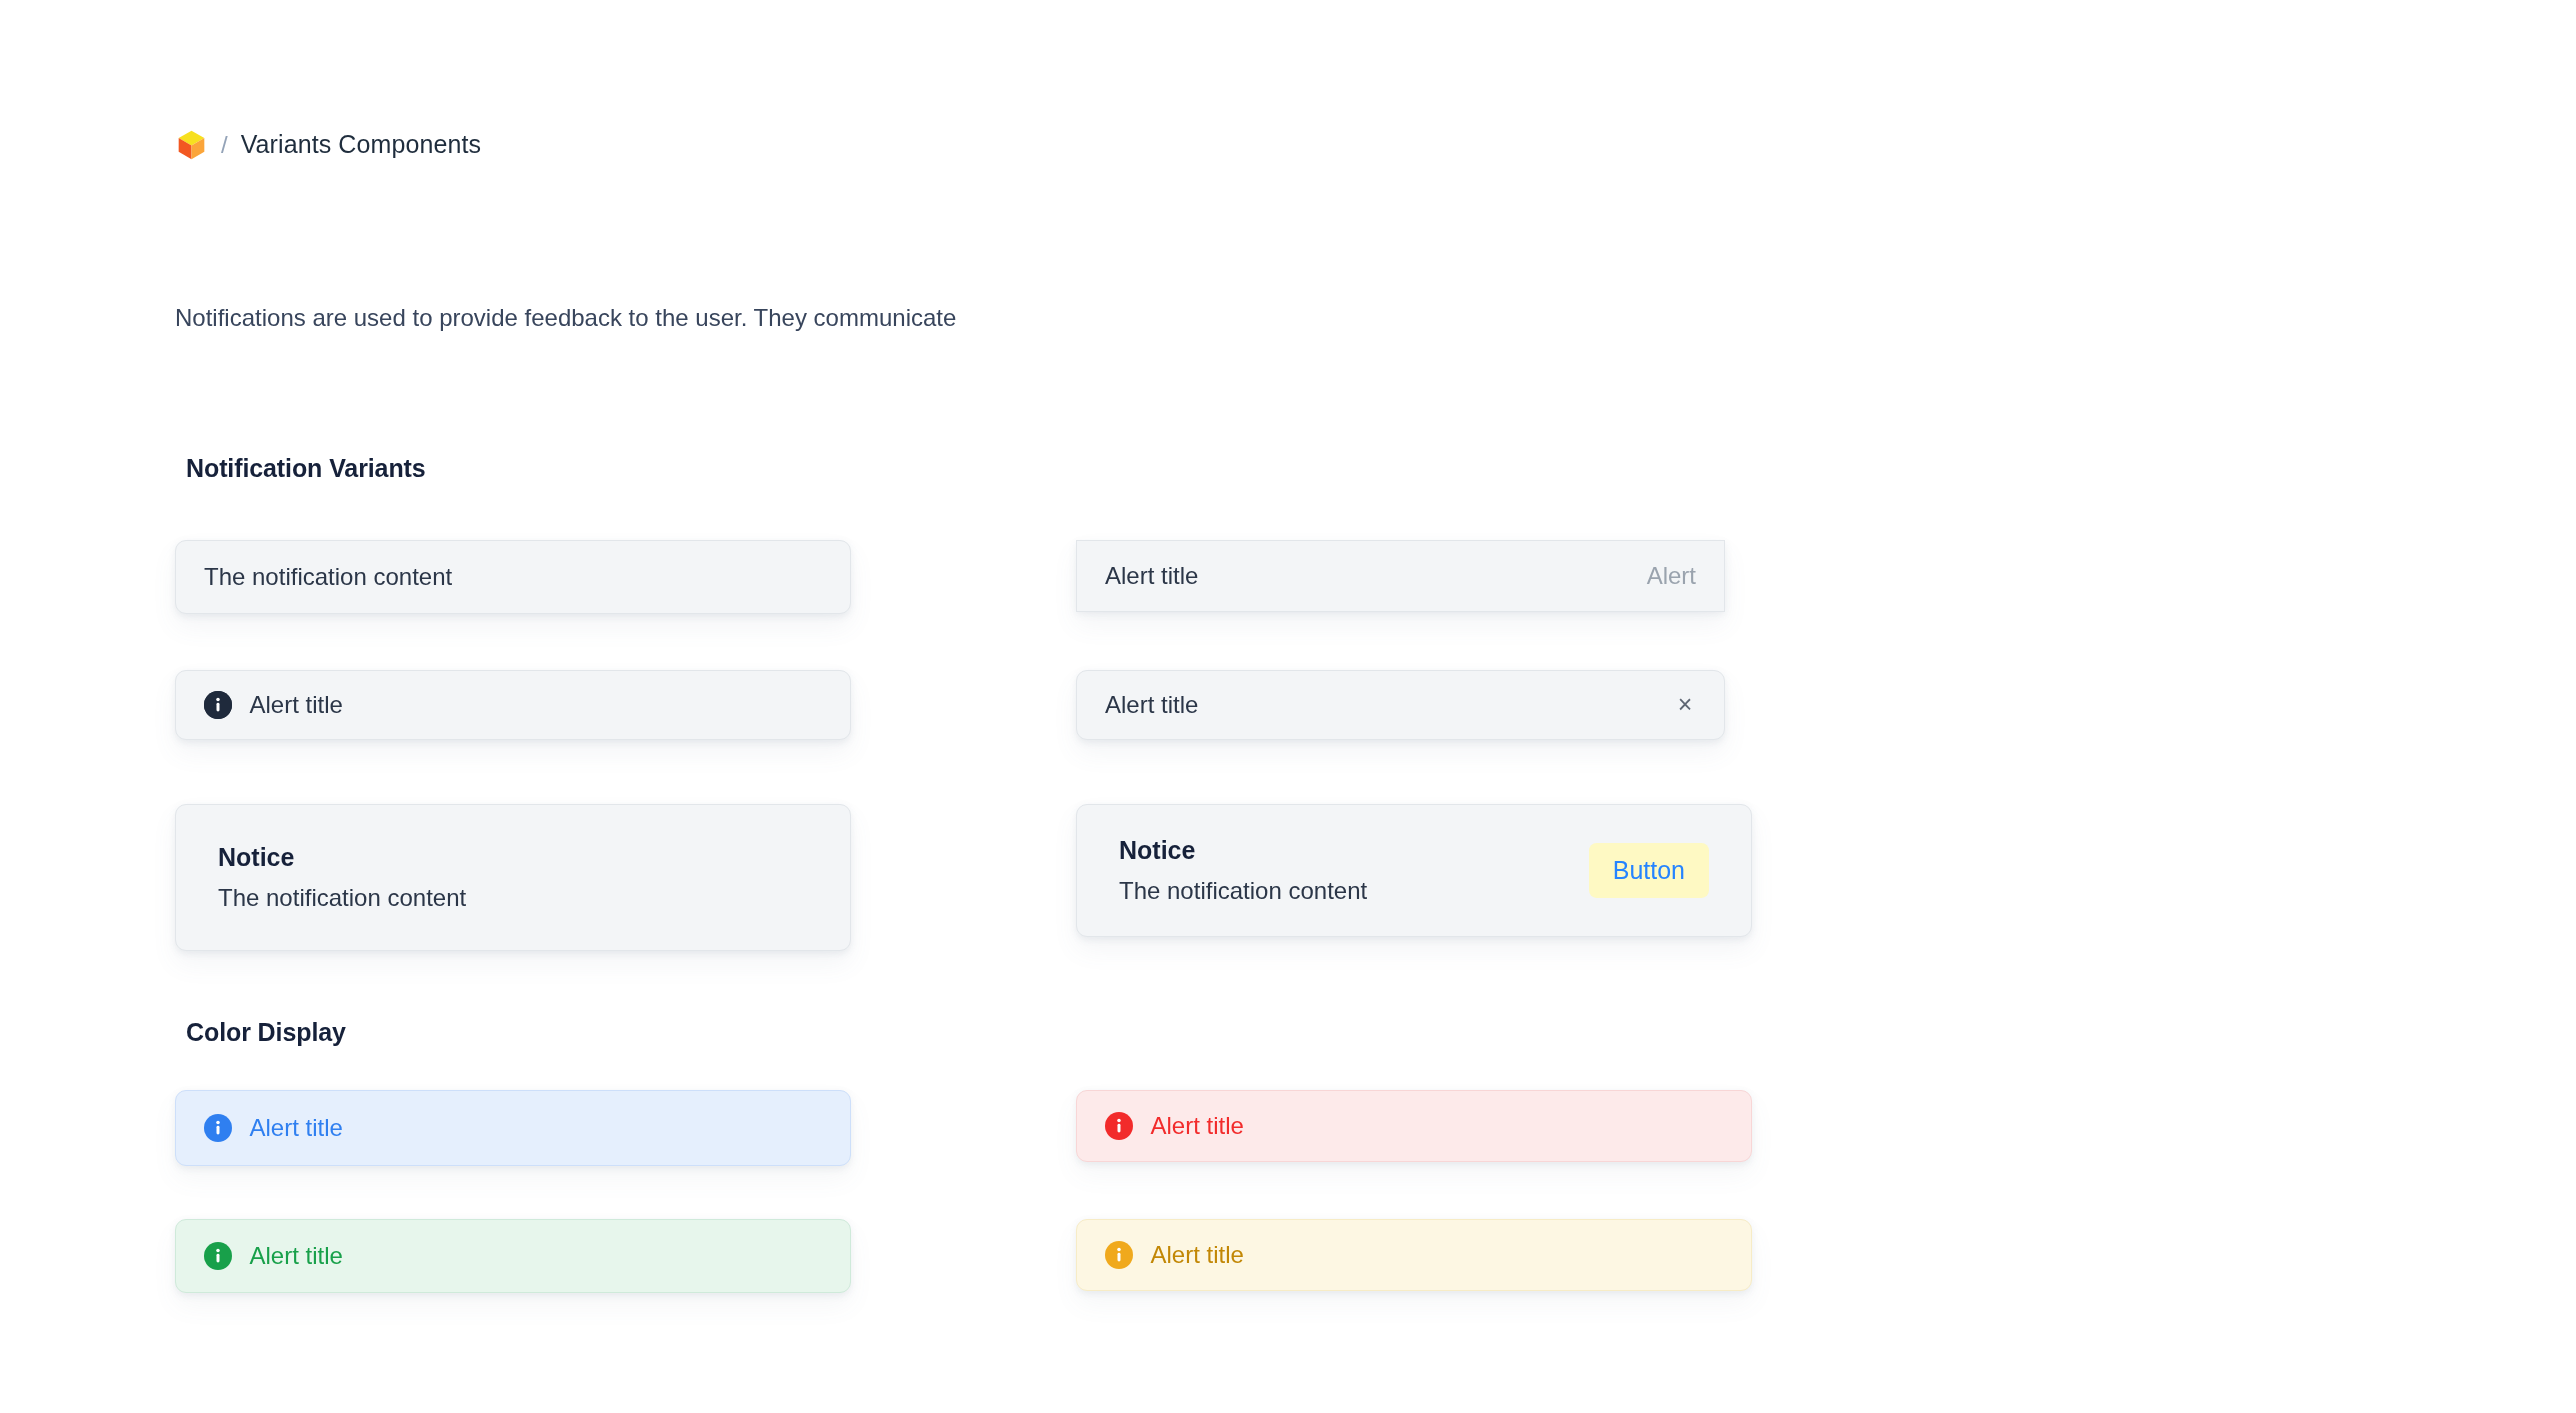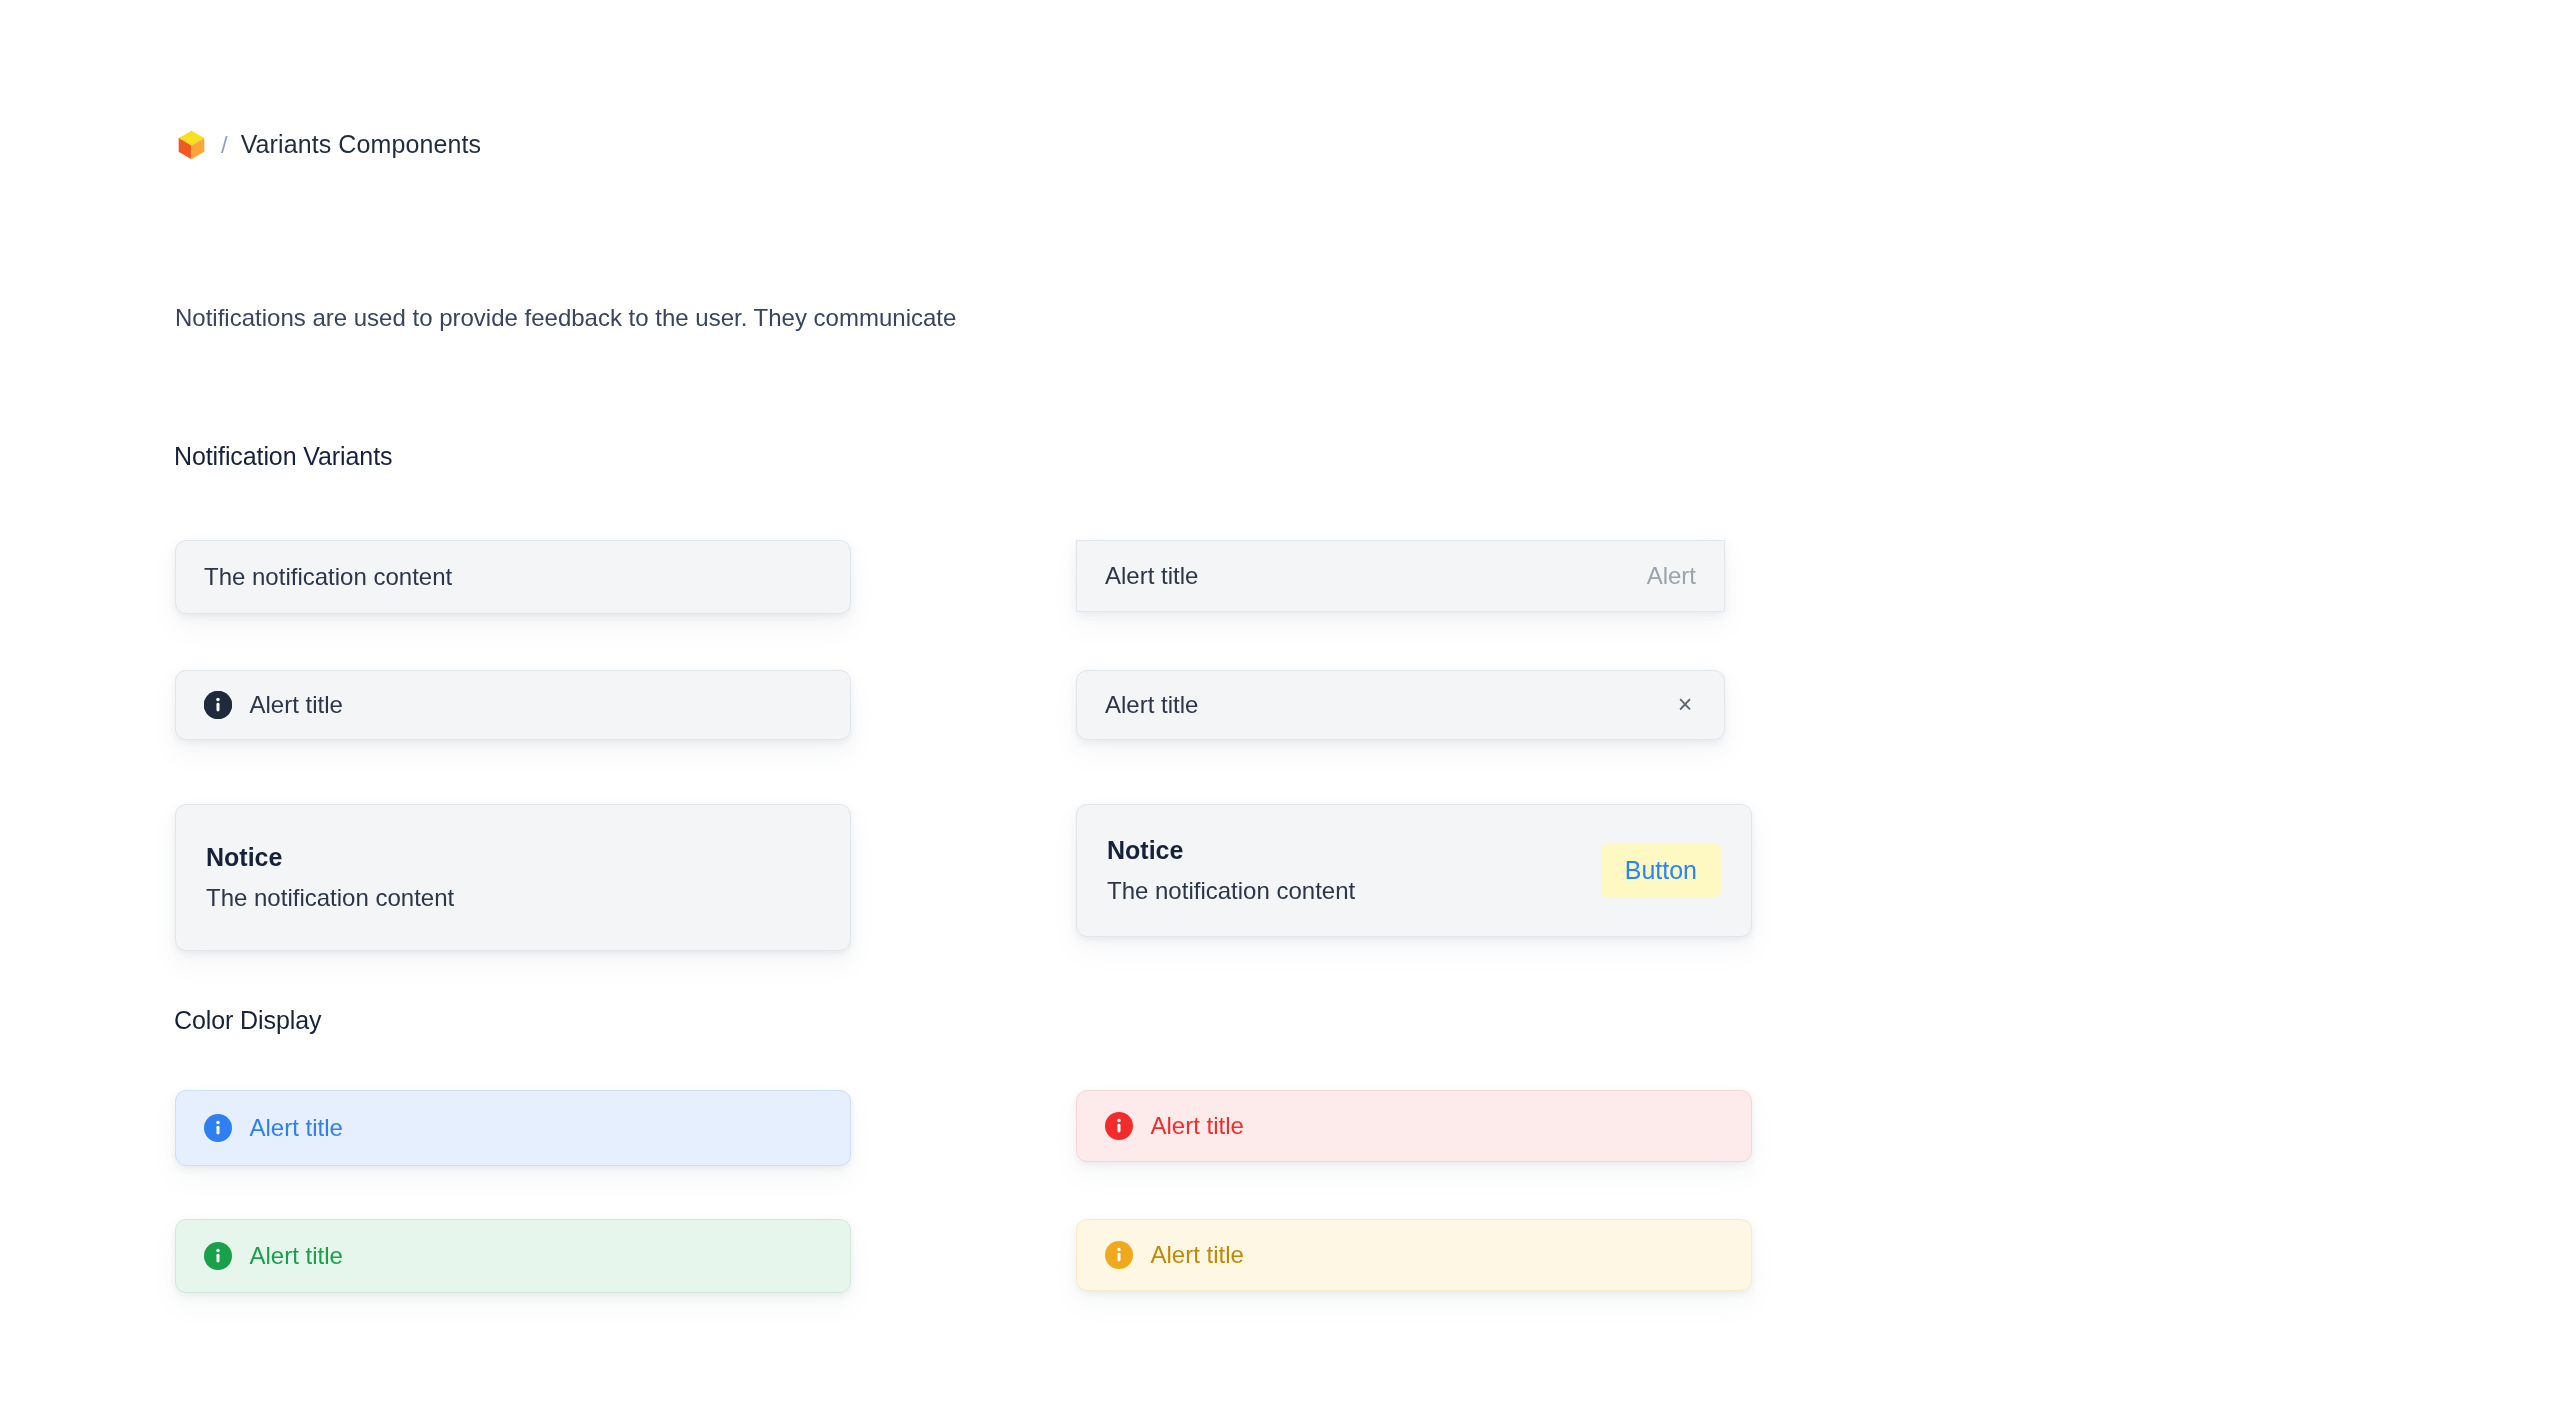--- a/index.html
+++ b/index.html
@@ -79,24 +79,24 @@
   }
   .page-desc .lastline {
     display: block;
   }
 
   
   .section-heading {
     position: absolute;
     left: 174px;
     font-size: 25px;
-    font-weight: 400;
+    font-weight: 700;
     color: #16213a;
     letter-spacing: -0.1px;
-    margin: 0;
+    margin: 12px;
   }
   #heading-variants { top: 442px; }
   #heading-colors  { top: 1006px; }
 
   
   .col-left  { position: absolute; left: 175px; }
   .col-right { position: absolute; left: 1076px; }
 
   .notif {
     box-sizing: border-box;
@@ -135,21 +135,21 @@
   .close-x {
     font-size: 25px;
     color: #5e6673;
     line-height: 1;
     padding: 0 3.7px;
   }
 
   
   .notif.stacked {
     display: block;
-    padding: 2px;
+    padding: 14px;
   }
   .stacked-inner {
     padding: 31px 28px 31px 28px;
     display: flex;
     align-items: center;
     justify-content: space-between;
     height: 100%;
     box-sizing: border-box;
   }
   .stacked-text { display: flex; flex-direction: column; gap: 13px; }

